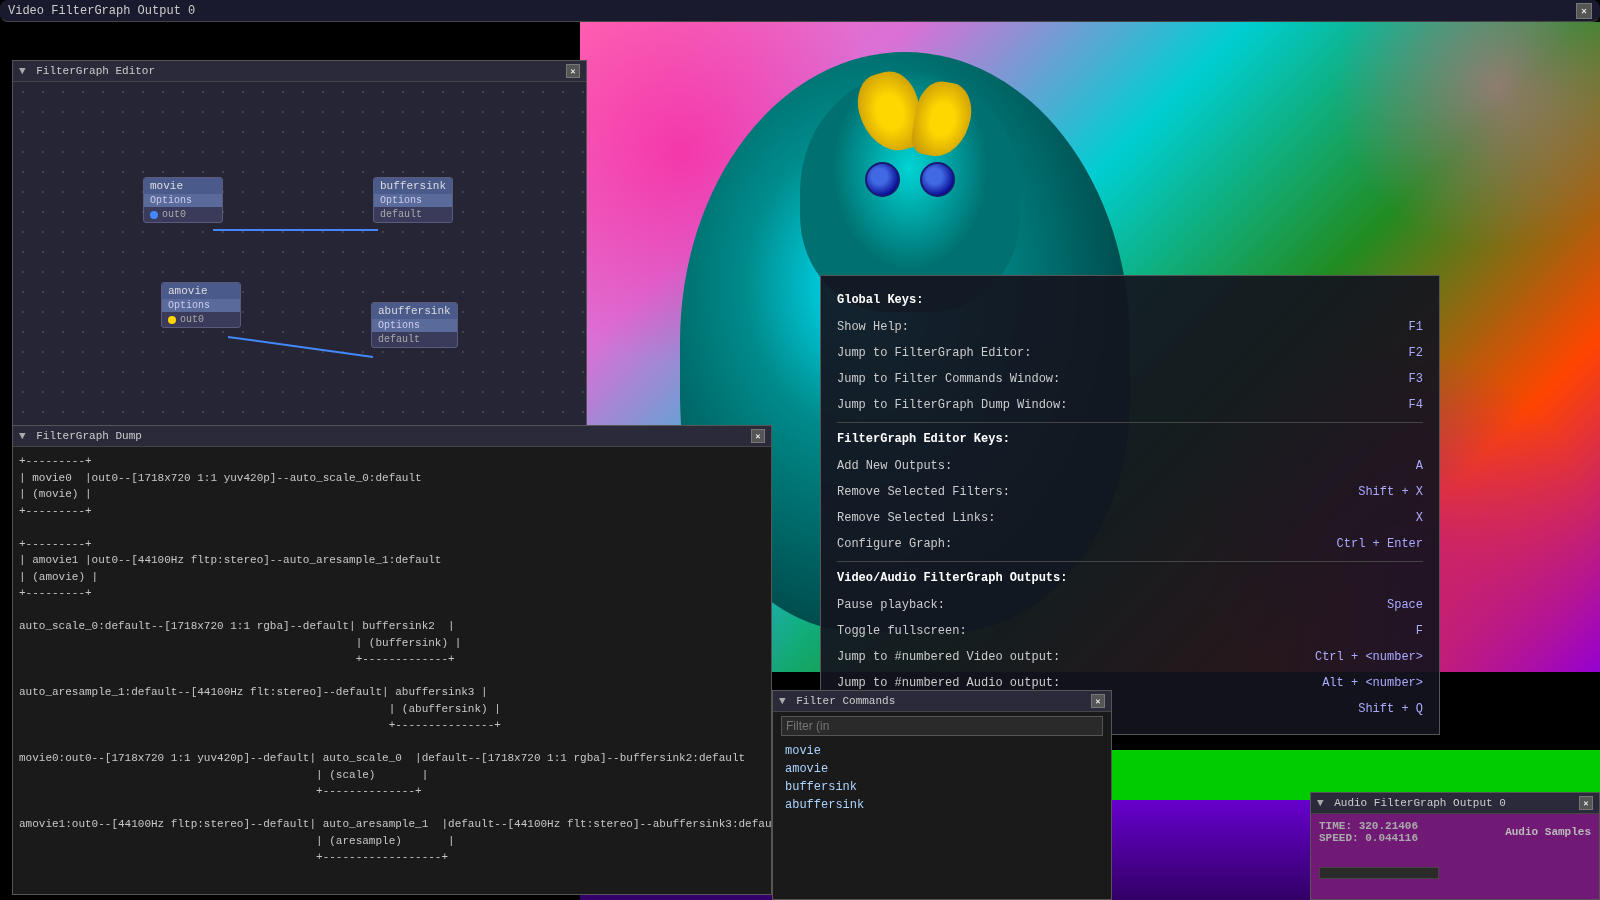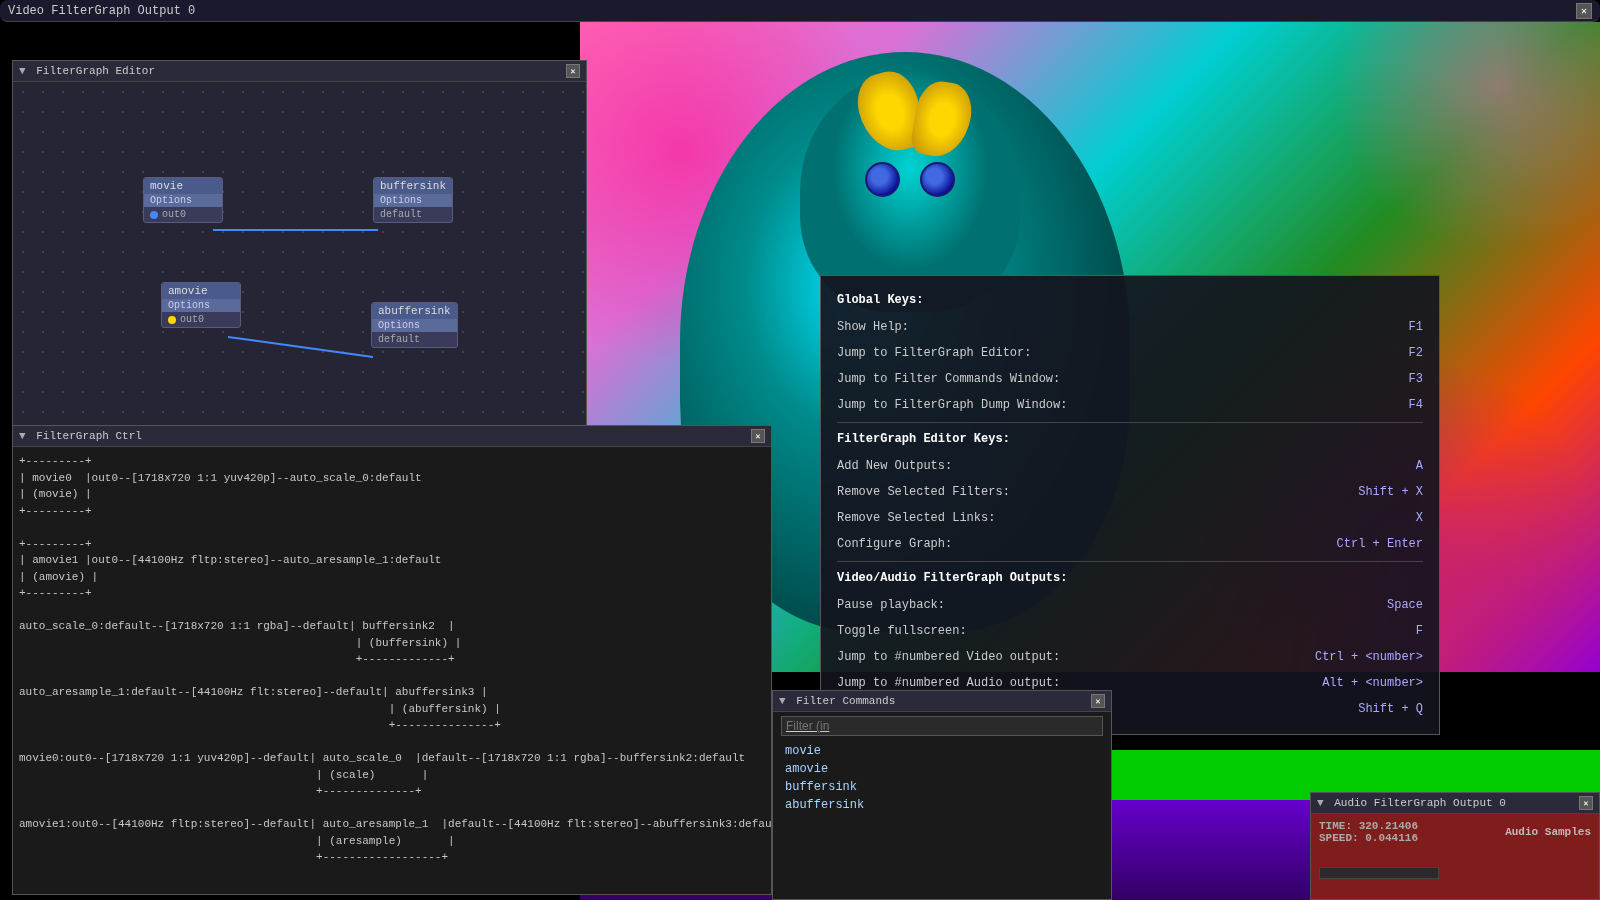--- a/index.html
+++ b/index.html
@@ -283,35 +283,34 @@
       height: calc(100% - 22px);
     }
     .filter-input {
       width: 100%;
       background: #2a2a2a;
       border: 1px solid #555;
       color: #ccc;
       padding: 2px 4px;
       margin-bottom: 6px;
       font-size: 12px;
-      text-decoration: underline;
     }
     .filter-list-item {
       padding: 2px 4px;
       color: #aad4ff;
       cursor: pointer;
     }
 
     
     #audio-output {
       position: absolute;
       bottom: 0; right: 0;
       width: 290px;
       height: 108px;
-      background: #7f1d1d;
+      background: #701a75;
       border: 1px solid #555;
       z-index: 60;
     }
     #audio-content {
       padding: 6px 8px;
       font-size: 11px;
       color: #ccc;
       height: calc(100% - 22px);
       display: flex;
       flex-direction: column;
@@ -401,21 +400,21 @@
         <span>default</span>
       </div>
     </div>
   </div>
 </div>
 
 <div id="fg-dump">
   <div class="window-titlebar">
     <div>
       <span class="arrow">▼</span>
-      <span>FilterGraph Ctrl</span>
+      <span>FilterGraph Dump</span>
     </div>
     <div class="window-close">✕</div>
   </div>
   <div id="dump-content">+---------+
 | movie0  |out0--[1718x720 1:1 yuv420p]--auto_scale_0:default
 | (movie) |
 +---------+
 
 +---------+
 | amovie1 |out0--[44100Hz fltp:stereo]--auto_aresample_1:default

